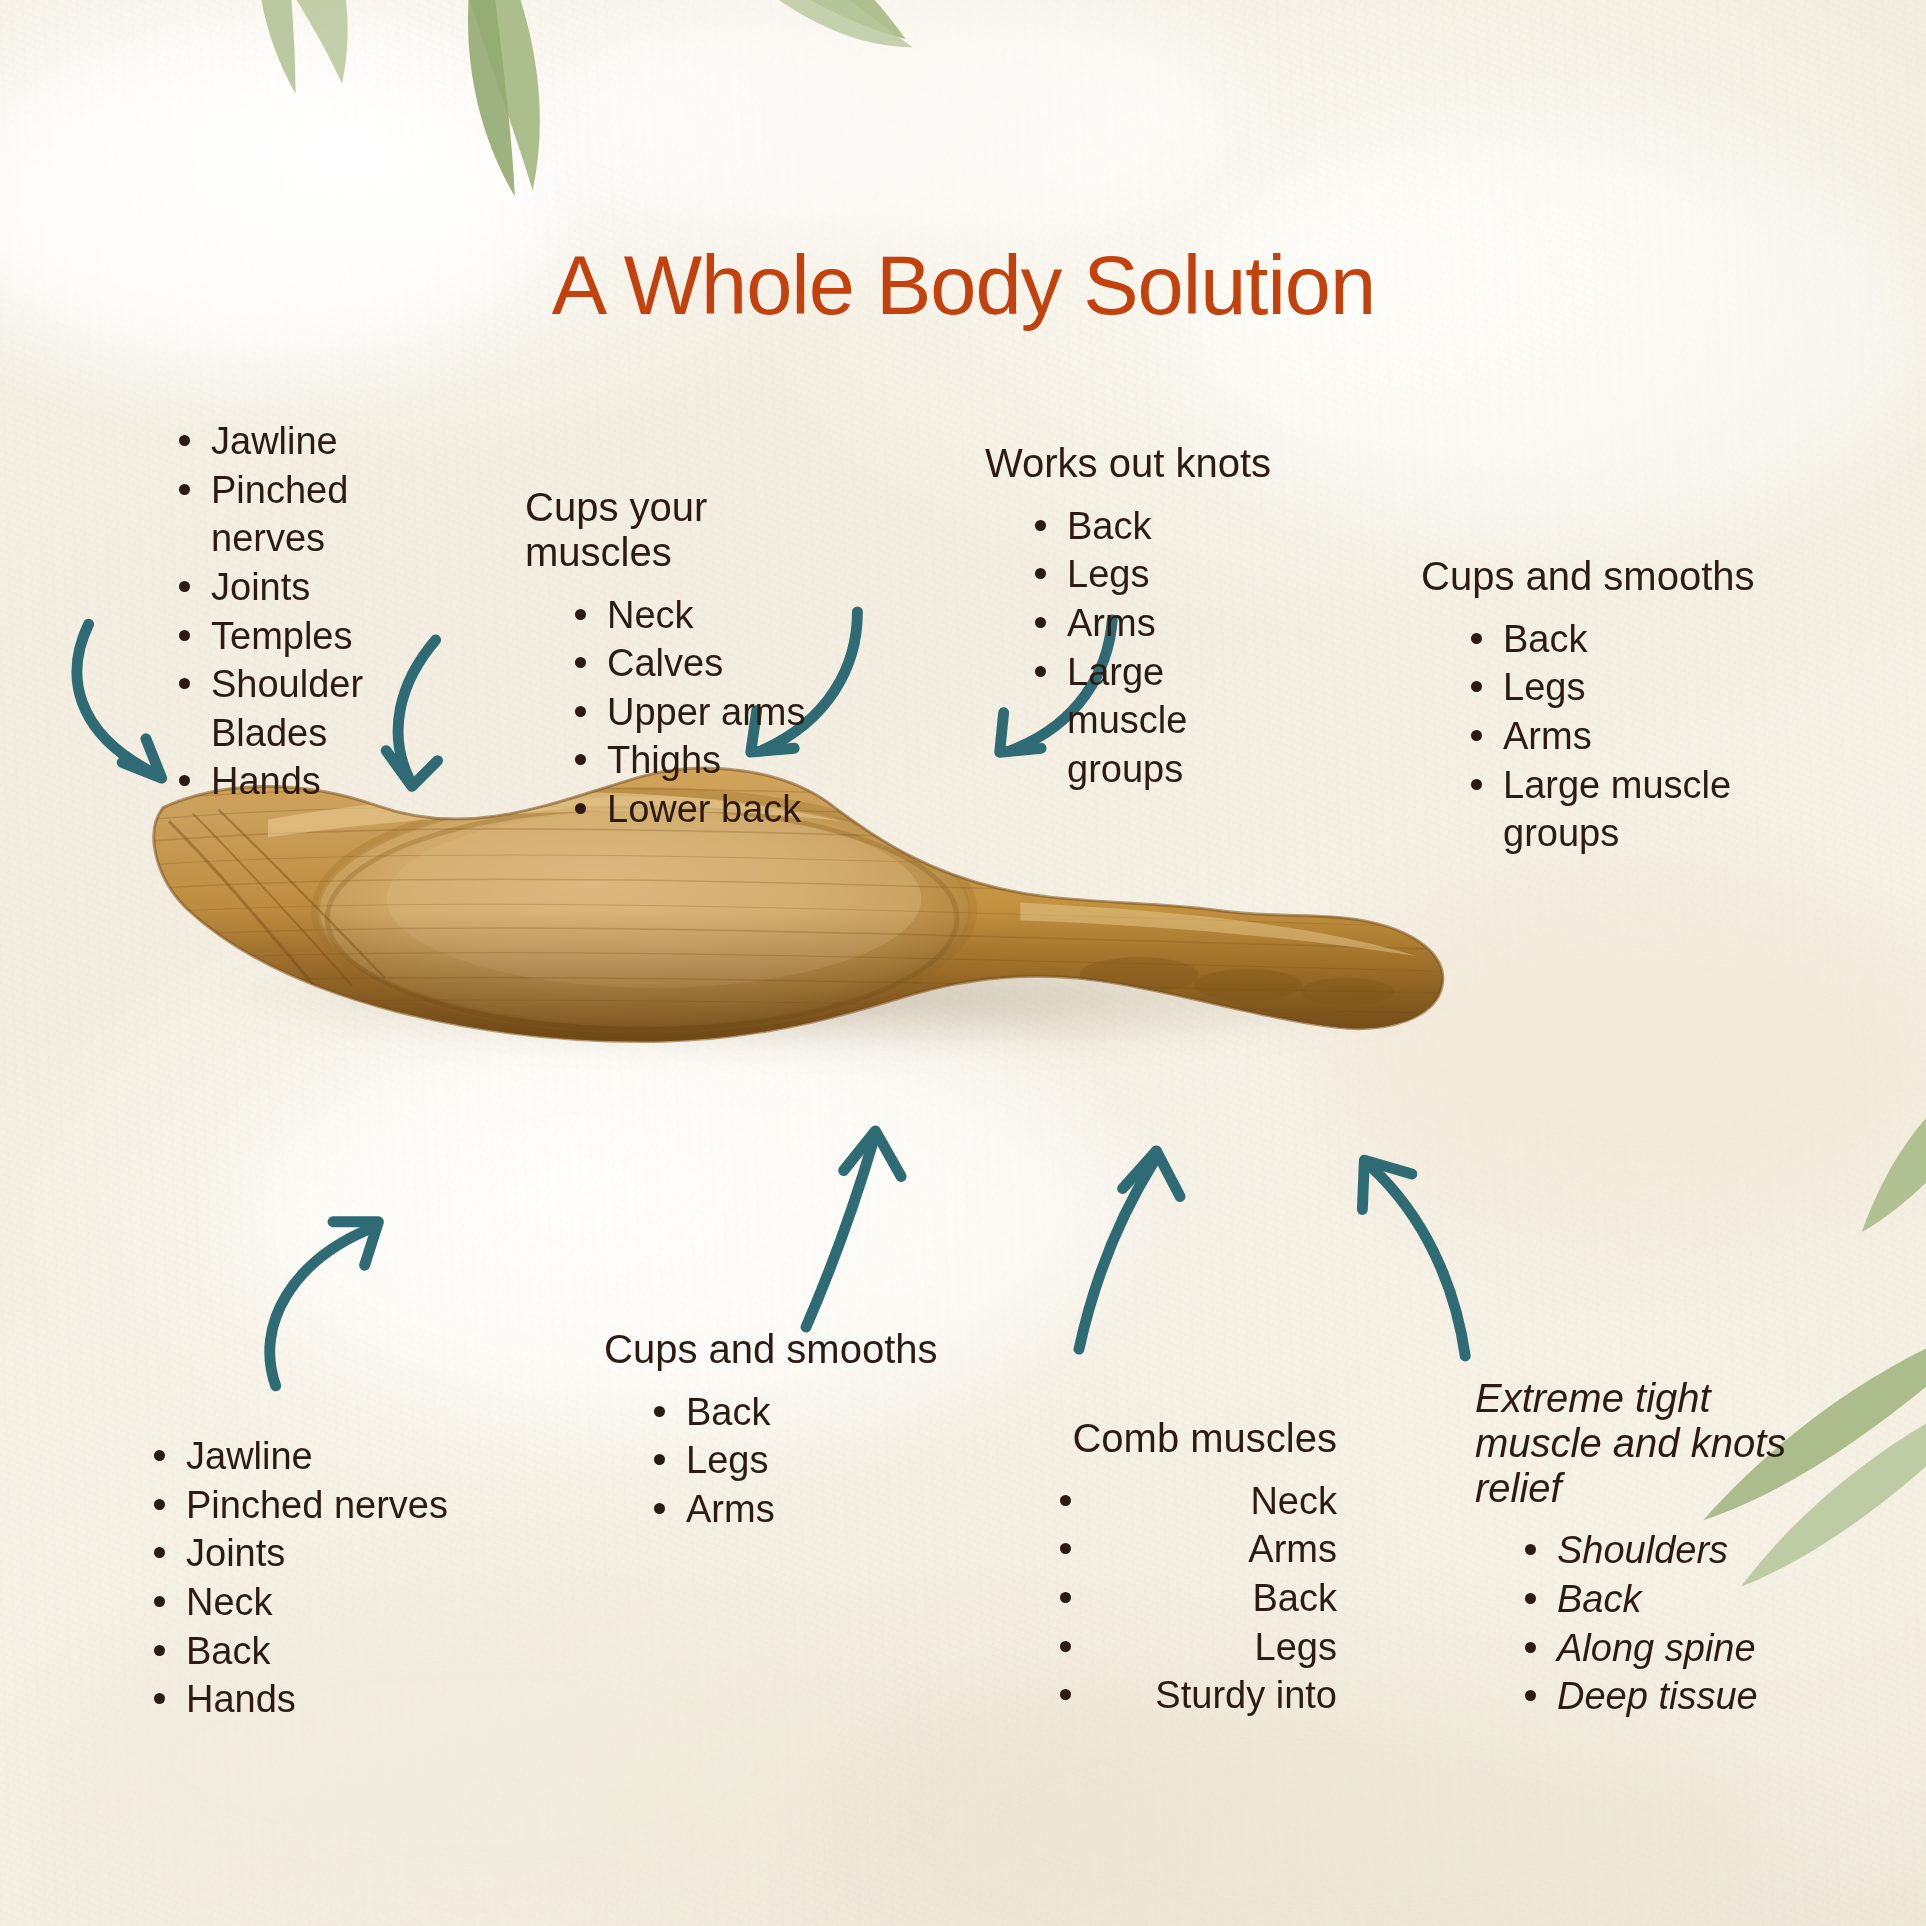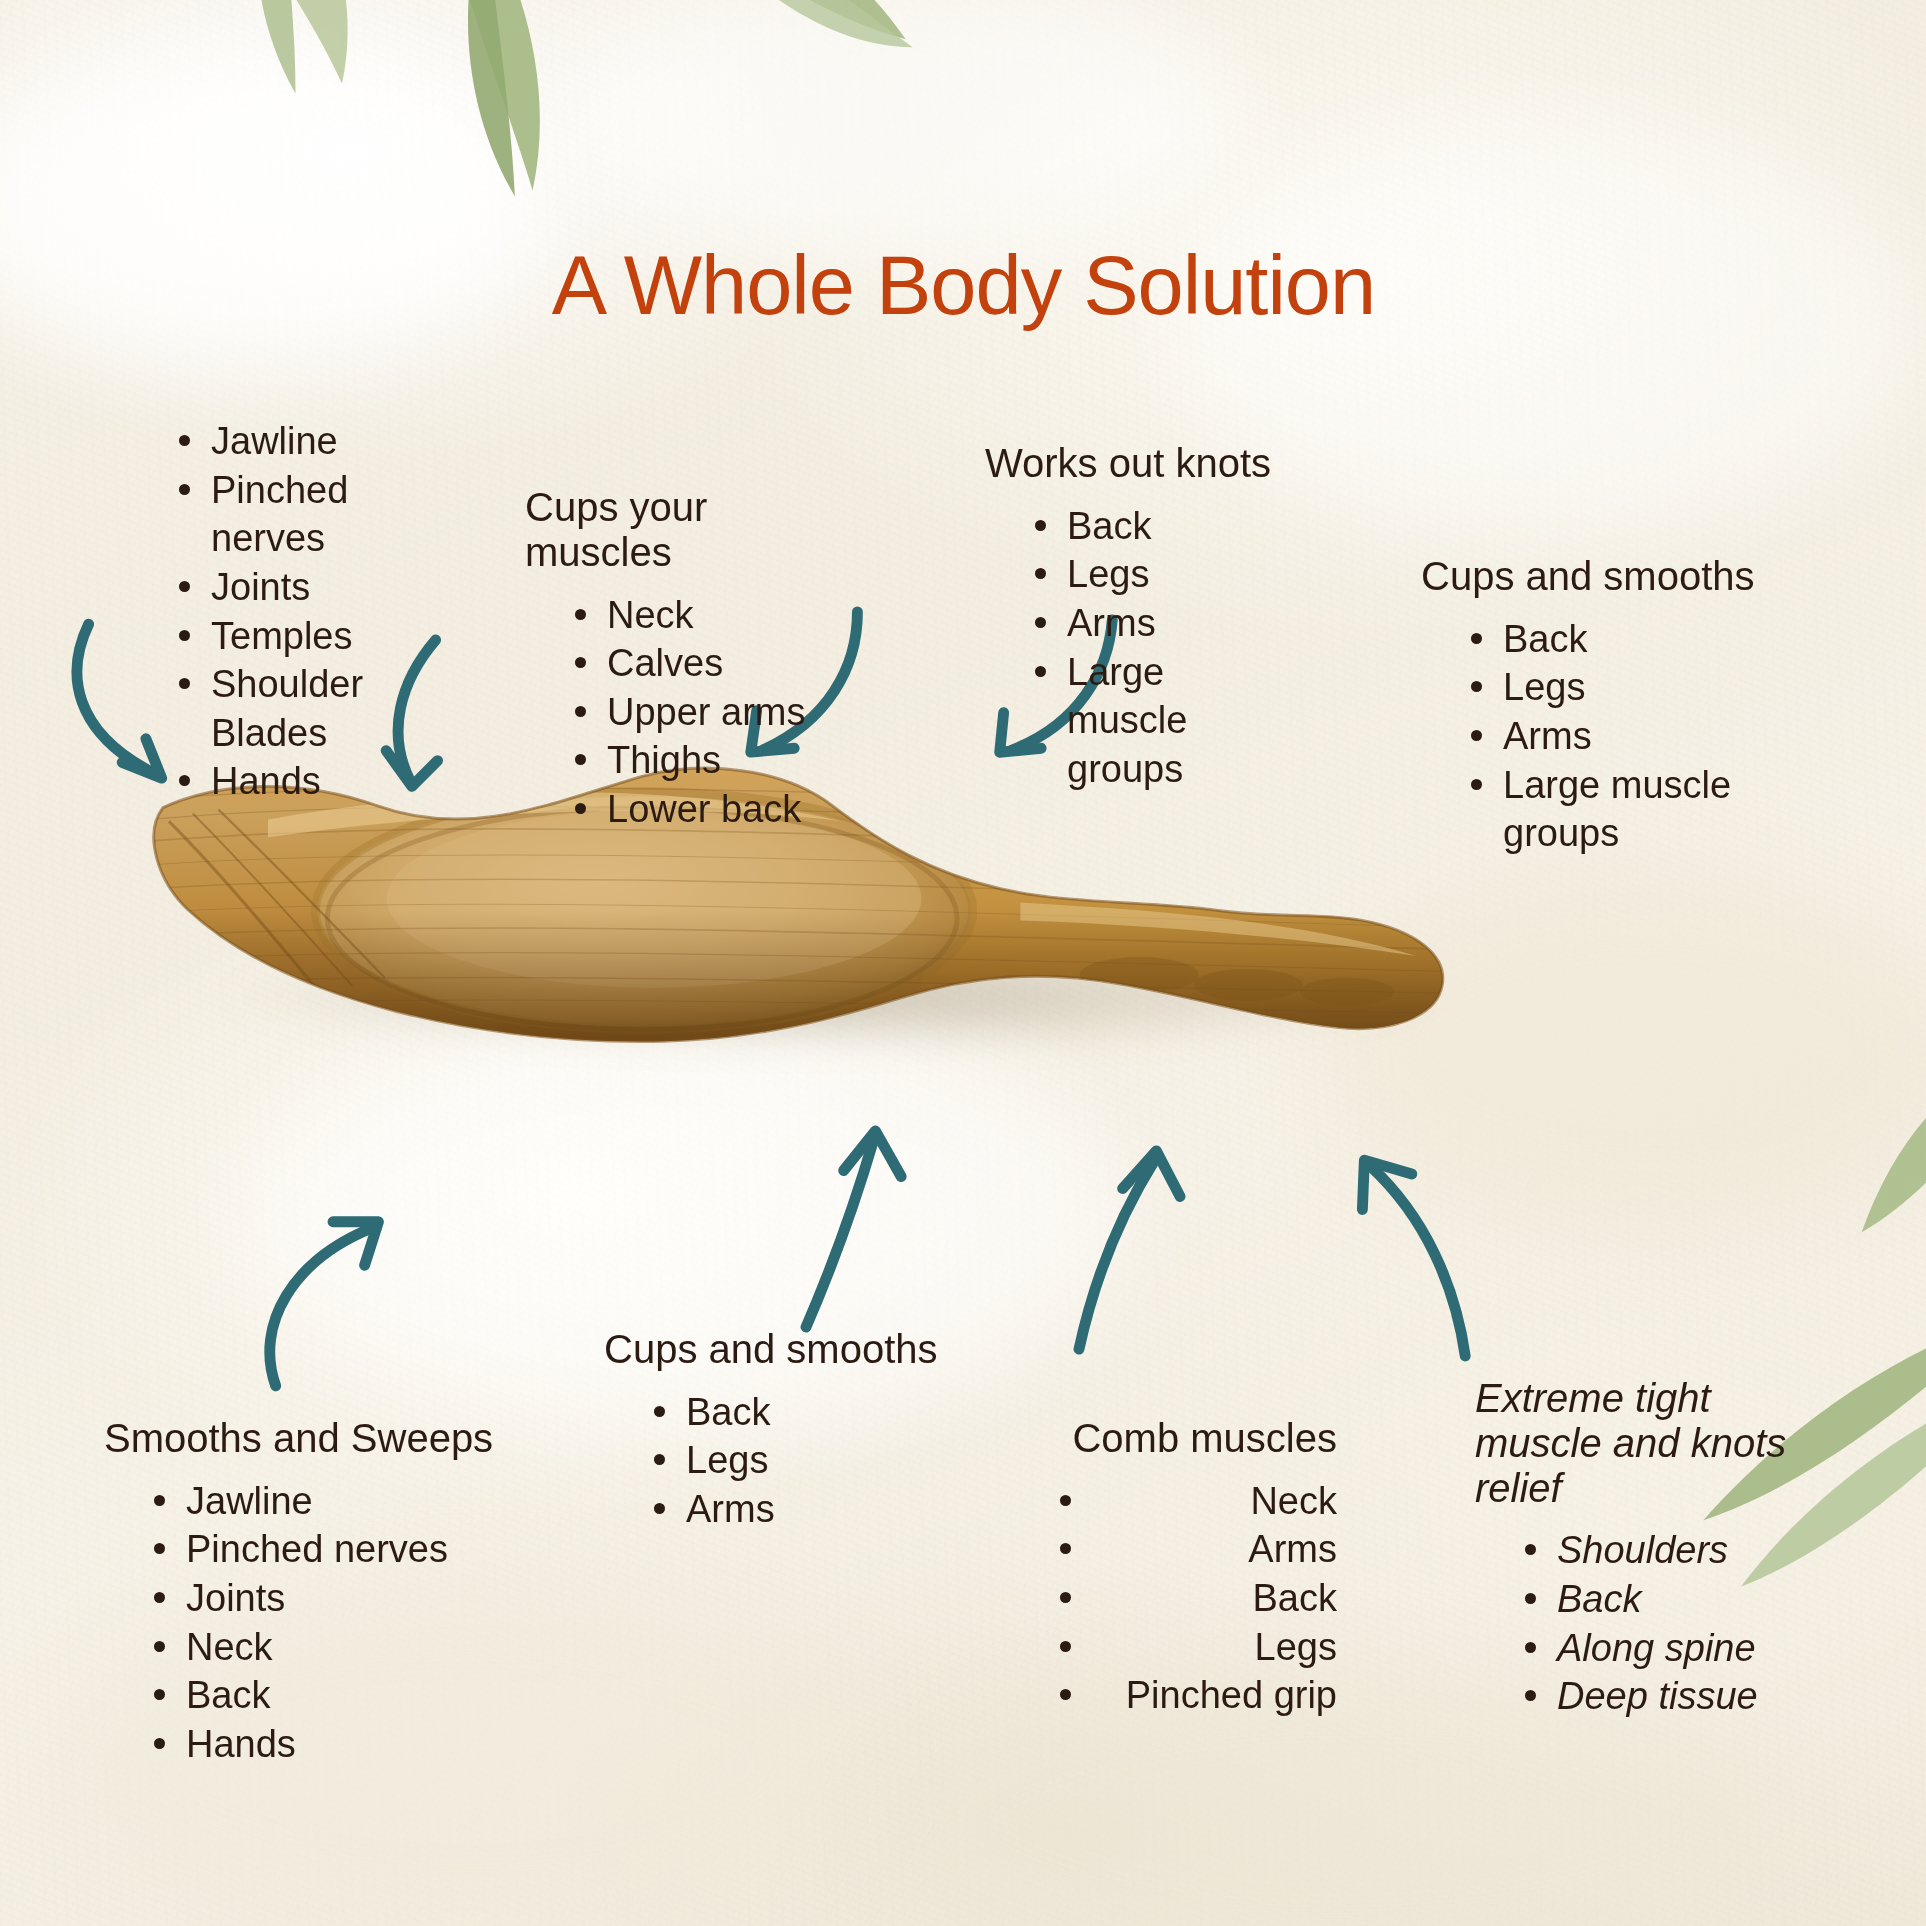--- a/index.html
+++ b/index.html
@@ -314,21 +314,20 @@
   <div class="head">Cups and smooths</div>
   <ul>
     <li>Back</li>
     <li>Legs</li>
     <li>Arms</li>
     <li>Large muscle groups</li>
   </ul>
 </div>
 
 <div class="callout" style="left:104px;top:1416px;width:396px;">
-  <div class="head">Smooths and Sweeps</div>
   <ul>
     <li>Jawline</li>
     <li>Pinched nerves</li>
     <li>Joints</li>
     <li>Neck</li>
     <li>Back</li>
     <li>Hands</li>
   </ul>
 </div>
 
@@ -341,21 +340,21 @@
   </ul>
 </div>
 
 <div class="callout" style="left:1010px;top:1416px;width:327px;text-align:right;">
   <div class="head">Comb muscles</div>
   <ul>
     <li>Neck</li>
     <li>Arms</li>
     <li>Back</li>
     <li>Legs</li>
-    <li>Pinched grip</li>
+    <li>Sturdy into</li>
   </ul>
 </div>
 
 <div class="callout" style="left:1475px;top:1376px;width:351px;font-style:italic;">
   <div class="head">Extreme tight muscle and knots relief</div>
   <ul>
     <li>Shoulders</li>
     <li>Back</li>
     <li>Along spine</li>
     <li>Deep tissue</li>

